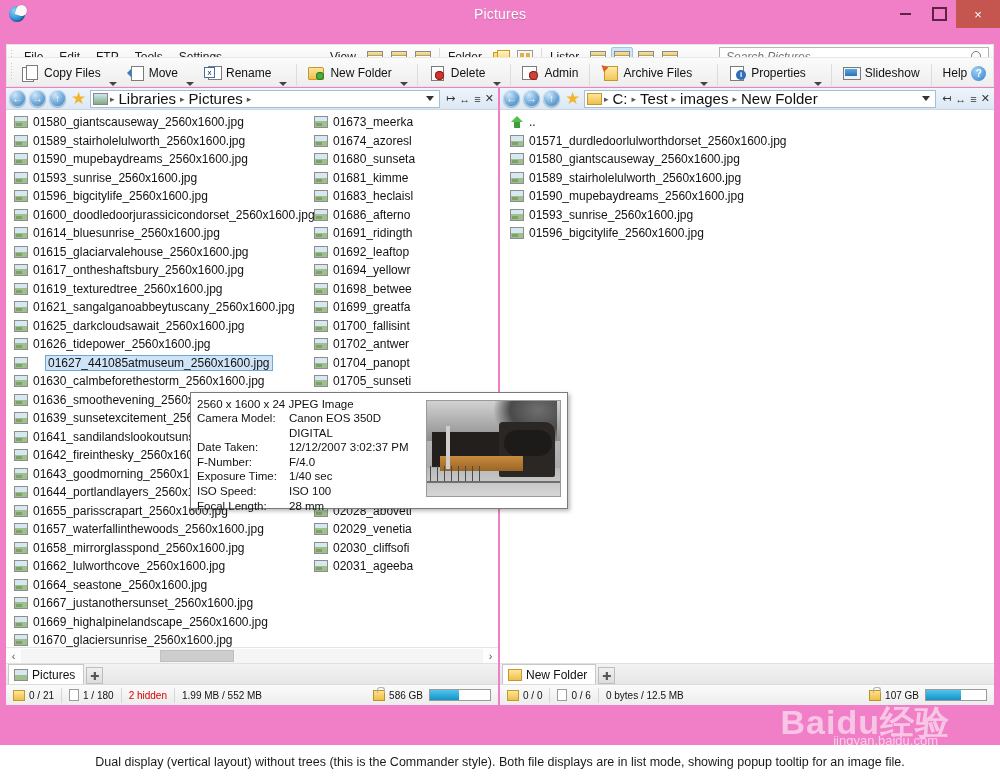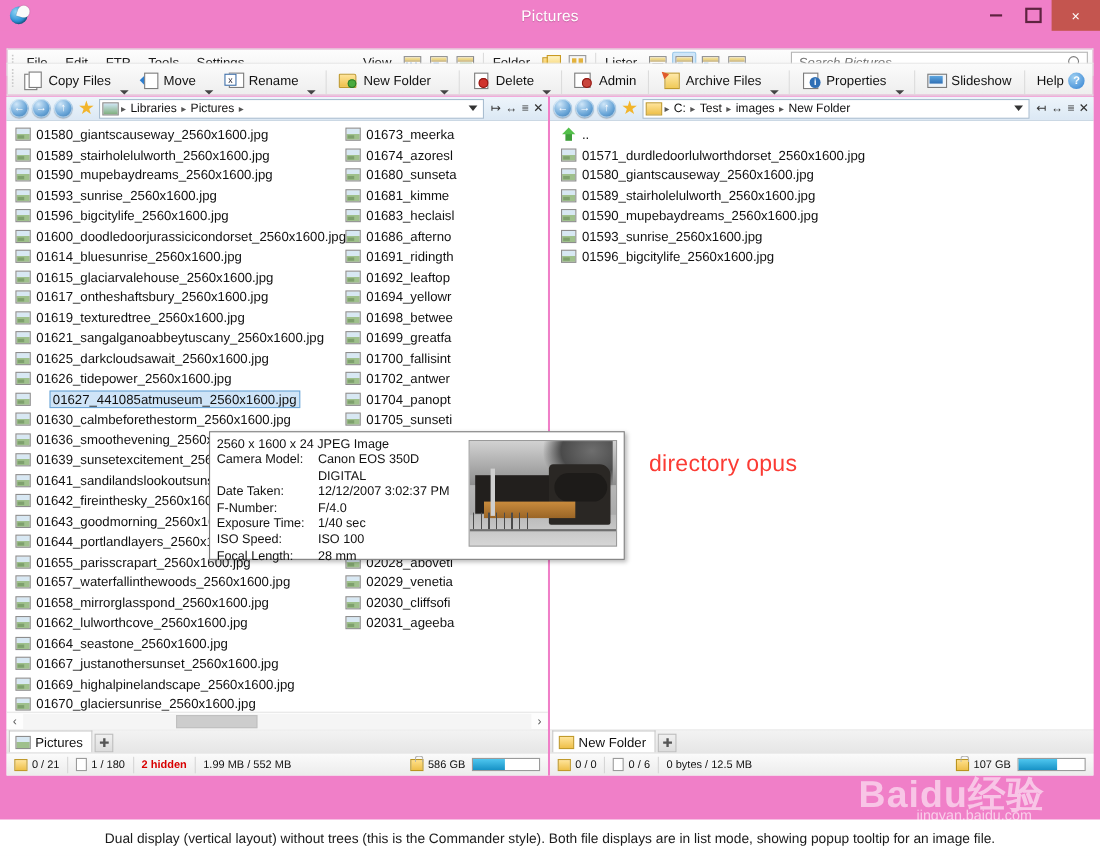--- a/index.html
+++ b/index.html
@@ -196,21 +196,21 @@
                   line-height:17px; text-align:center; font-weight:bold;}
   .nav-star{
     width:19px;height:19px;margin-left:3px;flex:0 0 19px;color:#f2b52c;font-size:17px;line-height:19px;text-align:center;
   }
   .crumbs{
     flex:1; margin:0 2px; height:18px; background:#fff; border:1px solid #a9bdd0;
     display:flex; align-items:center; padding:0 2px; gap:1px; overflow:hidden;
   }
   .crumb-ico{ width:15px;height:12px;background:linear-gradient(#cfe6f5,#7fae7c);border:1px solid #888; flex:0 0 15px;}
   .crumb-ico.folder{ background:linear-gradient(#ffe49a,#eec04a); border-color:#c09a2c;}
-  .crumb{ font-size:11px; color:#111; padding:0 2px; white-space:nowrap;}
+  .crumb{ font-size:15px; color:#111; padding:0 2px; white-space:nowrap;}
   .crumb-sep{ color:#555; font-size:9px; padding:0 1px;}
   .crumb-drop{ margin-left:auto; width:0;height:0;border-left:4px solid transparent;border-right:4px solid transparent;
                border-top:5px solid #333; margin-right:3px;}
   .nav-tools{ display:flex; align-items:center; gap:4px; padding:0 4px; color:#333; font-size:11px;}
   .nav-tools span{ cursor:default; }
 
   .filelist{
     flex:1; position:relative; overflow:hidden; background:#fff;
     padding:3px 0 0 0;
   }
@@ -259,21 +259,21 @@
   }
   .tabico{ width:14px;height:12px;background:linear-gradient(#d8e8f3 0 45%, #9fc08c 45% 100%);border:1px solid #8d8d8d; flex:0 0 14px;}
   .tabico.folder{ background:linear-gradient(#ffe49a,#eec04a); border-color:#c09a2c;}
 
   .statusbar{
     height:21px; background:linear-gradient(#fbfbfb,#ececec);
     border-top:1px solid #dcdcdc; display:flex; align-items:center; font-size:10px; color:#111;
   }
   .sb-cell{ display:flex; align-items:center; gap:4px; padding:0 7px; height:100%; white-space:nowrap;}
   .sb-sep{ width:1px; height:15px; background:#d6d6d6;}
-  .sb-red{ color:#d80000; font-weight:bold;}
+  .sb-red{ color:#d80000; font-weight:normal;}
   .sb-fico{ width:12px;height:11px;background:linear-gradient(#ffe49a,#eec04a);border:1px solid #c09a2c; flex:0 0 12px;}
   .sb-dico{ width:10px;height:12px;background:#fff;border:1px solid #9a9a9a; flex:0 0 10px;}
   .sb-lock{ width:12px;height:11px;background:linear-gradient(#ffe08a,#eec04a);border:1px solid #b99420; flex:0 0 12px; position:relative;}
   .sb-lock::after{content:"";position:absolute;left:3px;top:-4px;width:6px;height:5px;border:1.5px solid #b0b0b0;border-bottom:none;border-radius:3px 3px 0 0;}
   .meter{ width:62px;height:12px;border:1px solid #9a9a9a;background:#fff; position:relative; margin-left:2px;}
   .meter i{ position:absolute;left:0;top:0;bottom:0;background:linear-gradient(#4ec6ef,#1792c6);}
 
   .bottom-strip{
     position:absolute; left:0; top:745px; width:1000px; height:33px;
     background:#ffffff; display:flex; align-items:center; justify-content:center;
@@ -814,21 +814,20 @@
               </div>
               <div class="frow">
                 <span class="fico"></span>
                 <span class="fname">01593_sunrise_2560x1600.jpg</span>
               </div>
               <div class="frow">
                 <span class="fico"></span>
                 <span class="fname">01596_bigcitylife_2560x1600.jpg</span>
               </div>
             </div>
-          <div class="watermark-do" style="left: 90px; top: 300px; color: rgb(251, 59, 52);">directory opus</div>
         </div>
 
         <div class="tabbar">
           <div class="tab">
             <span class="tabico folder"></span>
             <span>New Folder</span>
           </div>
           <div class="tab-plus">✚</div>
         </div>
 

